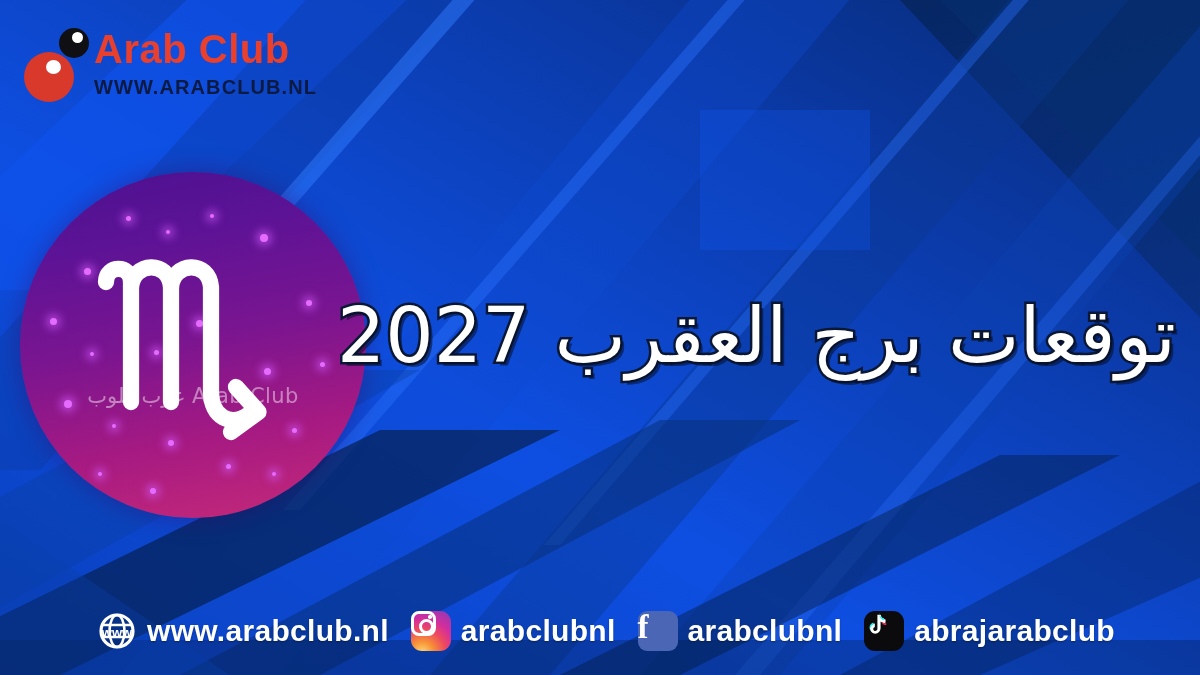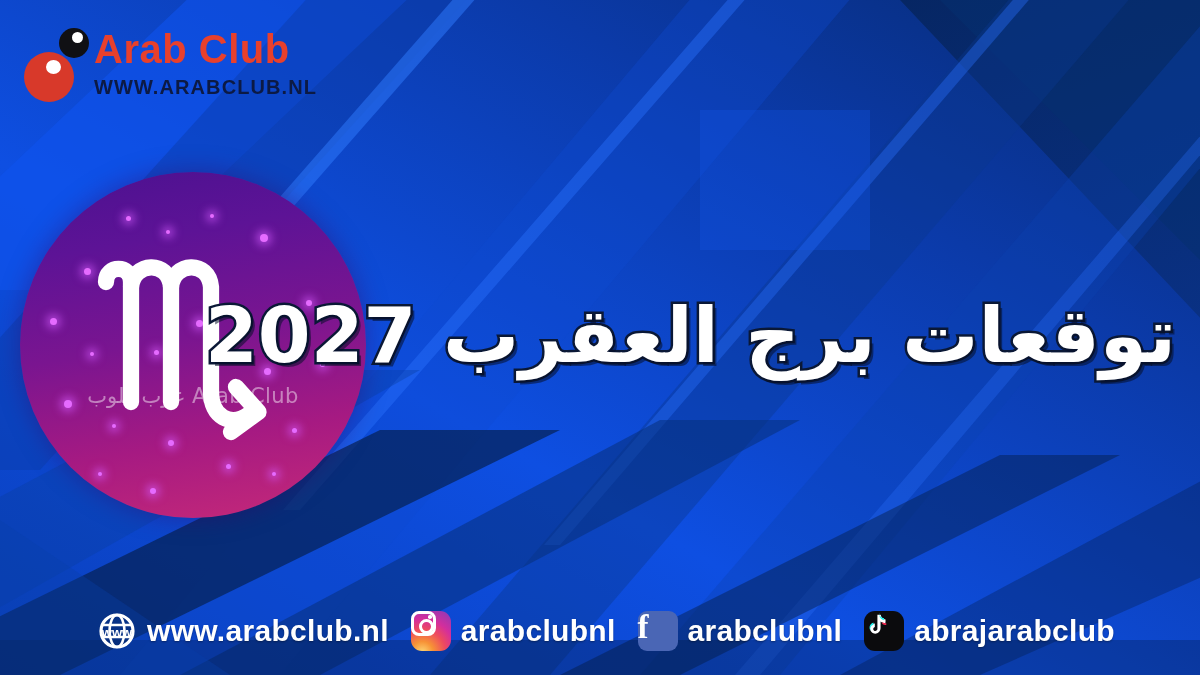--- a/index.html
+++ b/index.html
@@ -67,21 +67,21 @@
     position:absolute; left:0; right:0; top:212px; text-align:center;
     color:rgba(255,255,255,.46); font-size:21px; letter-spacing:.4px;
     font-family:"DejaVu Sans", sans-serif; white-space:nowrap;
   }
 
   
   #headline {
     position:absolute; right:24px; top:292px; width:812px; z-index:6;
     text-align:center; direction:rtl;
     font-family:"DejaVu Sans", sans-serif;
-    font-size:76px; font-weight:bold; color:#ffffff;
+    font-size:76px; font-weight:normal; color:#ffffff;
     line-height:1.15; white-space:nowrap;
     -webkit-text-stroke:5px #0a1836;
     paint-order:stroke fill;
     text-shadow:4px 4px 0 rgba(6,14,40,.55);
   }
 
   
   #social {
     position:absolute; left:0; right:0; bottom:24px; z-index:6;
     display:flex; align-items:center; justify-content:center; gap:22px;margin-left:12px;

